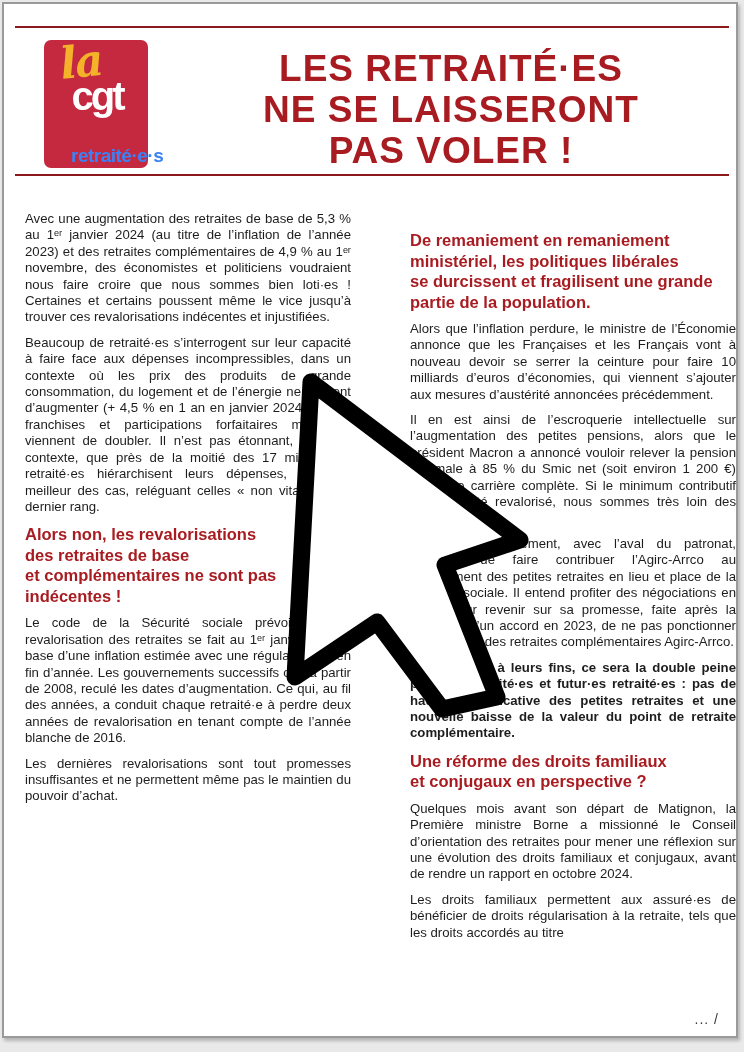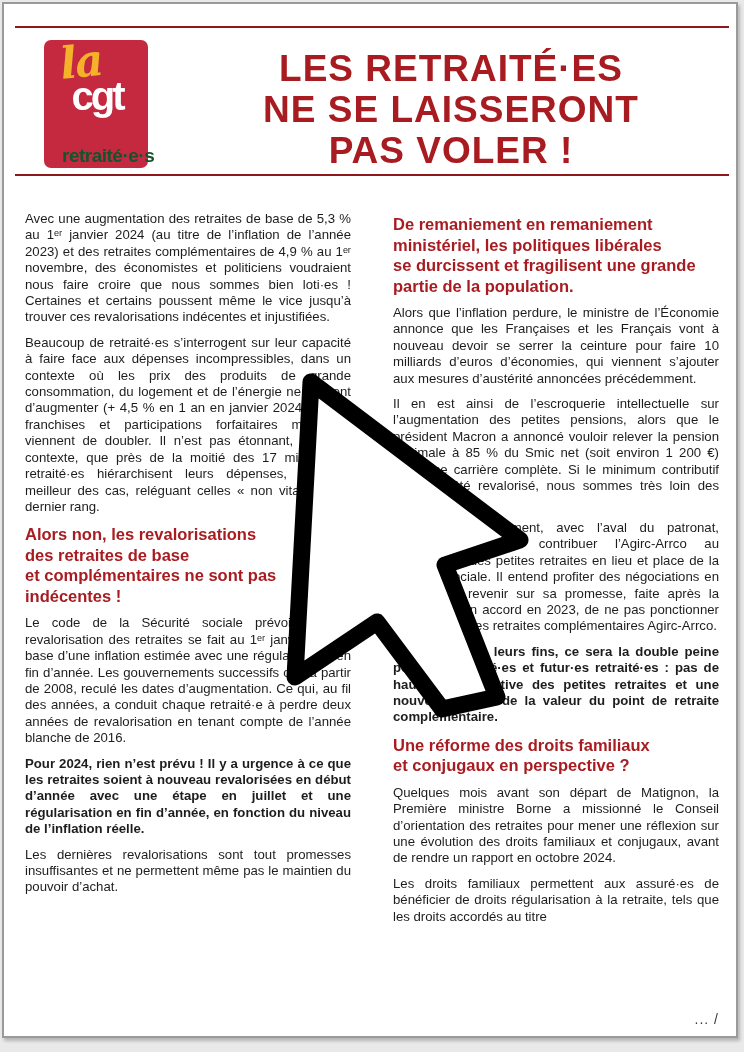--- a/index.html
+++ b/index.html
@@ -25,36 +25,36 @@
   .logo-la{
     position:absolute;left:16px;top:-6px;width:80px;
     font-family:"DejaVu Serif",serif;font-style:italic;font-weight:bold;
     font-size:44px;color:#f3b229;transform:rotate(-6deg);letter-spacing:-2px;
   }
   .logo-cgt{
     position:absolute;left:2px;top:36px;width:102px;text-align:center;
     font-size:40px;font-weight:bold;color:#ffffff;letter-spacing:-3px;line-height:1;
   }
   .logo-sub{
-    position:absolute;left:6px;bottom:1px;white-space:nowrap;
-    font-size:19px;font-weight:bold;color:#14532d;letter-spacing:-0.5px;padding-left:12px;
+    position:absolute;left:15px;bottom:1px;white-space:nowrap;
+    font-size:19px;font-weight:bold;color:#3b82f6;letter-spacing:-0.5px;padding-left:12px;
   }
 
   
   .title{
     position:absolute;left:150px;top:34px;width:574px;margin:10px;
     text-align:center;color:#a81c21;
     font-size:37px;line-height:41px;font-weight:bold;letter-spacing:1px;
     white-space:pre-line;
   }
 
   
   .col{position:absolute;top:207px;width:326px;}
   .col-left{left:21px;}
-  .col-right{left:389px;}
+  .col-right{left:406px;margin-top:16px;}
   .body{
     margin:0 0 9px 0;font-size:13.2px;line-height:16.4px;color:#1d1d1d;
     text-align:justify;
   }
   .bold{font-weight:bold;}
   .subhead{
     margin:3px 0 9px 0;color:#a81c21;font-weight:bold;
     font-size:16.5px;line-height:20.5px;white-space:pre-line;text-align:left;
   }
   .continuation{
@@ -86,21 +86,20 @@
   <div class="rule rule-mid"></div>
 
   <div class="col col-left">
     <p class="body">Avec une augmentation des retraites de base de 5,3 % au 1ᵉʳ janvier 2024 (au titre de l’inflation de l’année 2023) et des retraites complémentaires de 4,9 % au 1ᵉʳ novembre, des économistes et politiciens voudraient nous faire croire que nous sommes bien loti·es ! Certaines et certains poussent même le vice jusqu’à trouver ces revalorisations indécentes et injustifiées.</p>
     <p class="body">Beaucoup de retraité·es s’interrogent sur leur capacité à faire face aux dépenses incompressibles, dans un contexte où les prix des produits de grande consommation, du logement et de l’énergie ne cessent d’augmenter (+ 4,5 % en 1 an en janvier 2024), où les franchises et participations forfaitaires médicales viennent de doubler. Il n’est pas étonnant, dans ce contexte, que près de la moitié des 17 millions de retraité·es hiérarchisent leurs dépenses, dans le meilleur des cas, reléguant celles « non vitales » au dernier rang.</p>
     <div class="subhead">Alors non, les revalorisations
 des retraites de base
 et complémentaires ne sont pas
 indécentes !</div>
     <p class="body">Le code de la Sécurité sociale prévoit que la revalorisation des retraites se fait au 1ᵉʳ janvier, sur la base d’une inflation estimée avec une régularisation en fin d’année. Les gouvernements successifs ont, à partir de 2008, reculé les dates d’augmentation. Ce qui, au fil des années, a conduit chaque retraité·e à perdre deux années de revalorisation en tenant compte de l’année blanche de 2016.</p>
-    <p class="body bold">Pour 2024, rien n’est prévu ! Il y a urgence à ce que les retraites soient à nouveau revalorisées en début d’année avec une étape en juillet et une régularisation en fin d’année, en fonction du niveau de l’inflation réelle.</p>
     <p class="body">Les dernières revalorisations sont tout promesses insuffisantes et ne permettent même pas le maintien du pouvoir d’achat.</p>
   </div>
 
   <div class="col col-right">
     <div class="subhead">De remaniement en remaniement
 ministériel, les politiques libérales
 se durcissent et fragilisent une grande
 partie de la population.</div>
     <p class="body">Alors que l’inflation perdure, le ministre de l’Économie annonce que les Françaises et les Français vont à nouveau devoir se serrer la ceinture pour faire 10 milliards d’euros d’économies, qui viennent s’ajouter aux mesures d’austérité annoncées précédemment.</p>
     <p class="body">Il en est ainsi de l’escroquerie intellectuelle sur l’augmentation des petites pensions, alors que le président Macron a annoncé vouloir relever la pension minimale à 85 % du Smic net (soit environ 1 200 €) pour une carrière complète. Si le minimum contributif (Mico) a été revalorisé, nous sommes très loin des promesses.</p>

